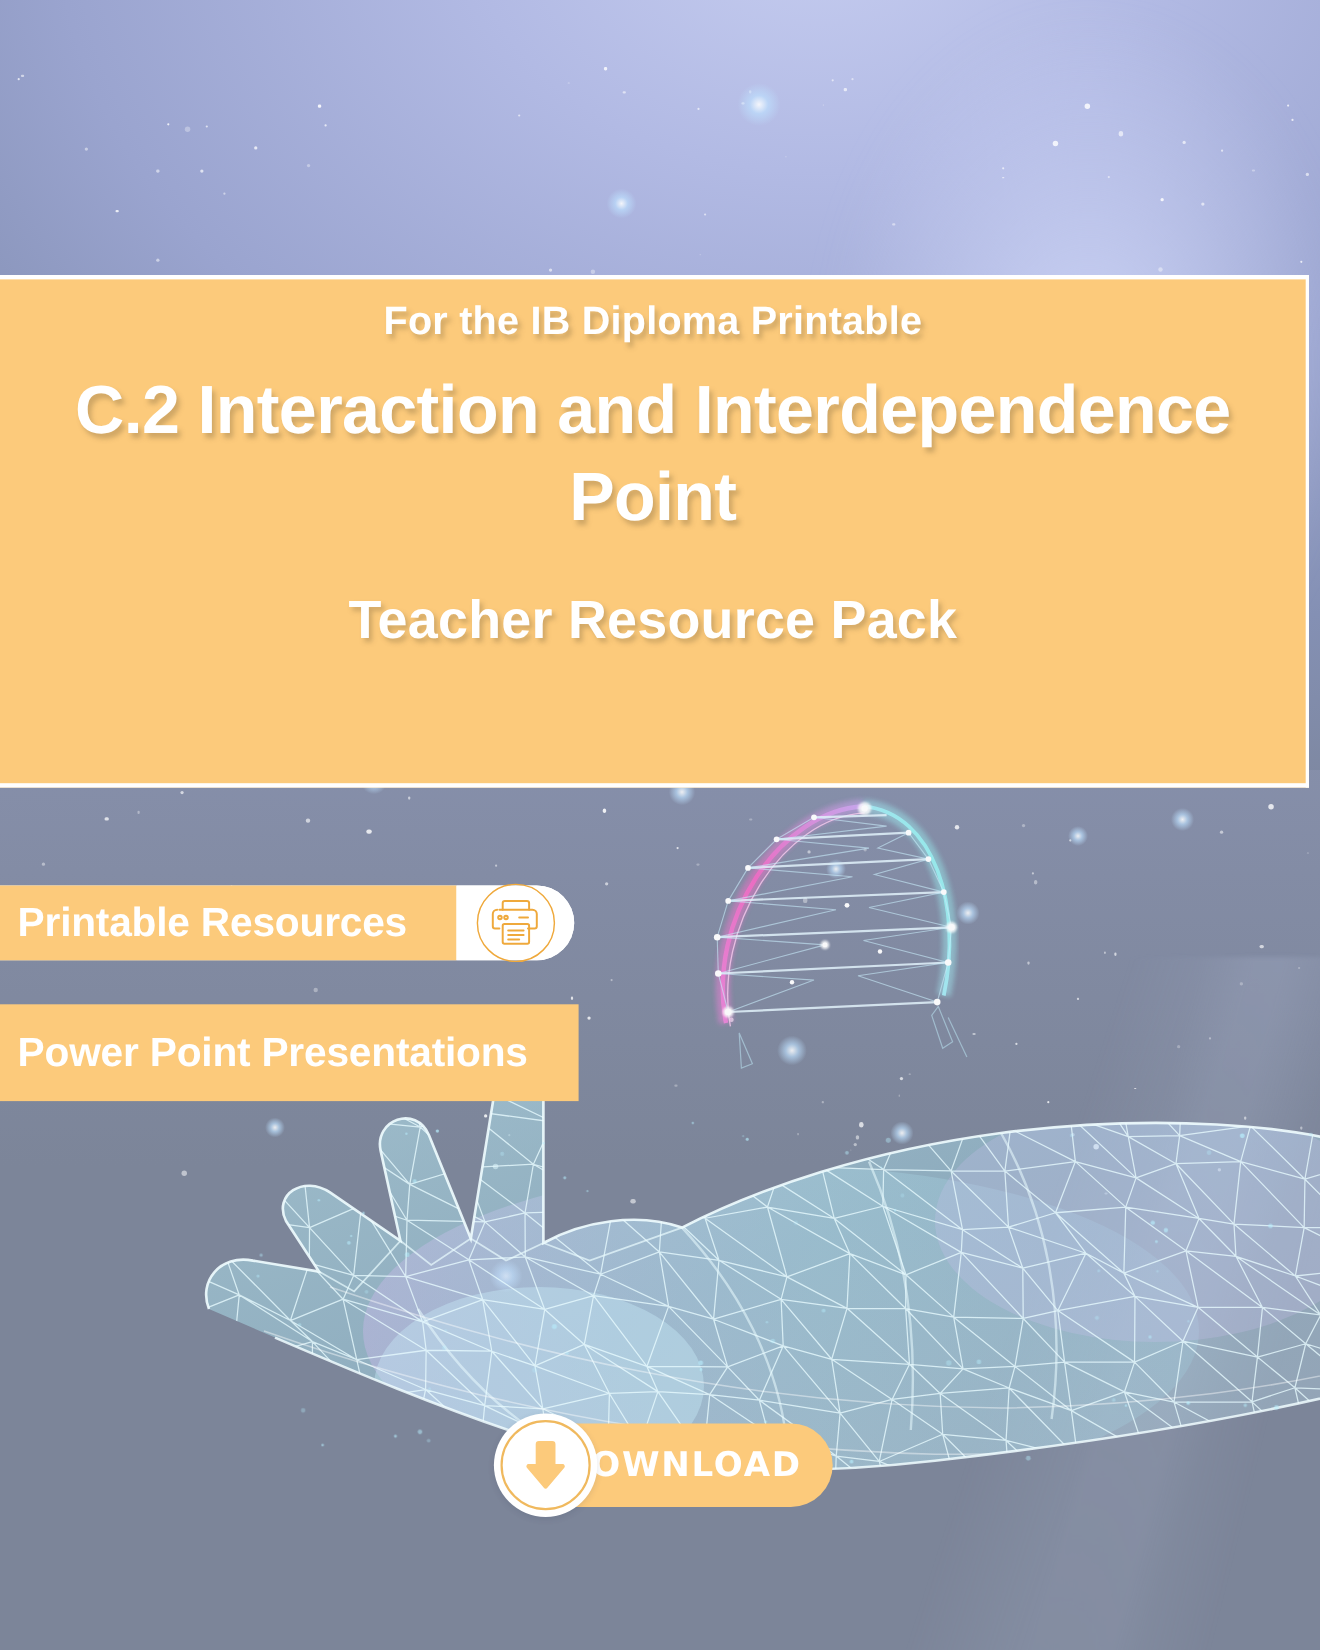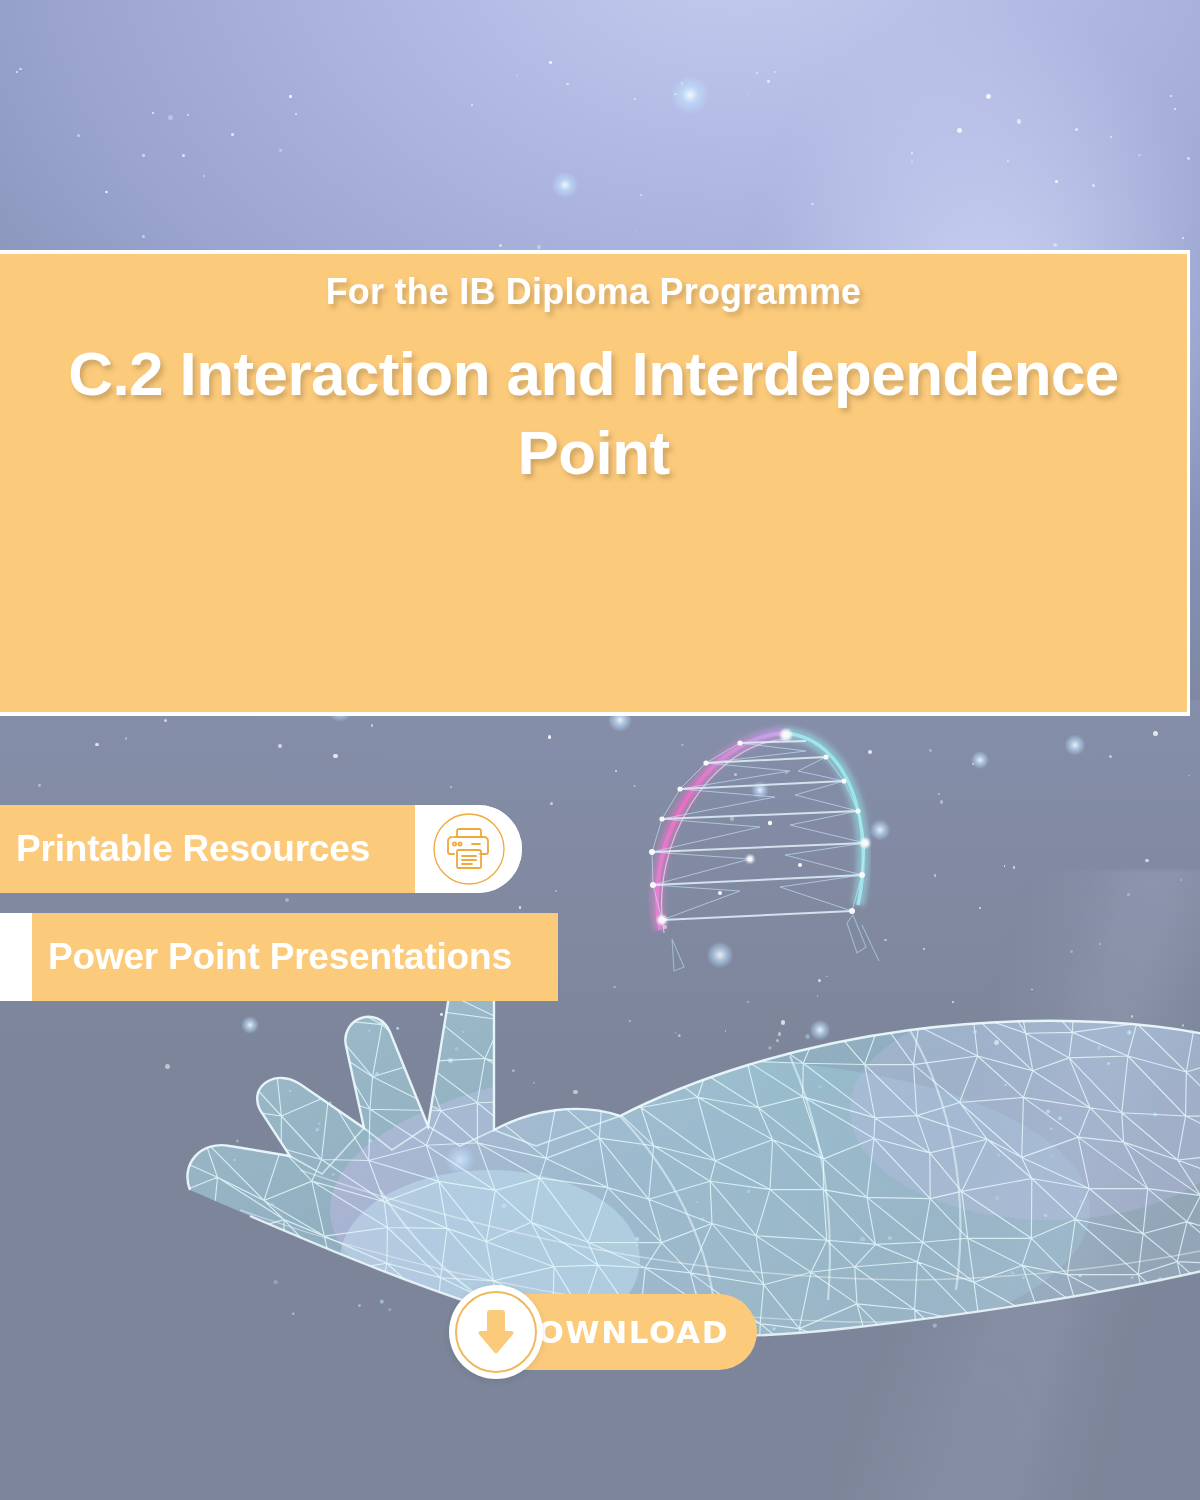--- a/index.html
+++ b/index.html
@@ -85,25 +85,25 @@
   }
   .badge .lbl{
     background:#fcca7b;color:#ffffff;font-weight:bold;font-size:37px;
     display:flex;align-items:center;letter-spacing:-.2px;
     padding:0 14px 0 16px;white-space:nowrap;
   }
   .badge .ic{
     background:#ffffff;display:flex;align-items:center;justify-content:center;
     border-top-right-radius:44px;border-bottom-right-radius:44px;
   }
-  #badge-print{top:805px;height:88px;}
+  #badge-print{top:805px;height:68px;}
   #badge-print .lbl{width:385px;}
   #badge-print .ic{width:107px;}
   #badge-ppt{top:913px;height:88px;}
-  #badge-ppt .lbl{width:496px;margin-left:32px;}
+  #badge-ppt .lbl{width:496px;}
   #badge-ppt .ic{width:112px;}
 
   
   .dl{
     position:absolute;left:455px;top:1294px;width:302px;height:76px;
     background:#fcca7b;border-radius:38px;
     display:flex;align-items:center;justify-content:flex-end;
     padding-right:28px;box-sizing:border-box;
   }
   .dl-text{
@@ -495,22 +495,23 @@
         <circle cx="220.3" cy="180.7" r="2.2" opacity="0.60"></circle>
         <circle cx="901.3" cy="168.8" r="1.3" opacity="0.65"></circle>
         <circle cx="487.0" cy="278.9" r="2.2" opacity="0.70"></circle>
         <circle cx="739.9" cy="278.0" r="2.1" opacity="0.53"></circle>
         <circle cx="552.5" cy="259.1" r="2.2" opacity="0.47"></circle>
         <circle cx="598.6" cy="365.5" r="2.0" opacity="0.48"></circle>
       </g>
   </svg>
 
   <div class="banner">
-    <div class="course-sub t-shadow">For the IB Diploma Programme</div>
+    <div class="course-sub t-shadow">For the IB Diploma Printable</div>
     <div class="topic-title t-shadow">C.2 Interaction and Interdependence Point</div>
+    <div class="pack-label t-shadow">Teacher Resource Pack</div>
   </div>
 
   <div class="badge" id="badge-print">
     <div class="lbl">Printable Resources</div>
     <div class="ic">
       <svg width="78" height="78" viewBox="0 0 78 78">
         <circle cx="39" cy="39" r="35" fill="none" stroke="#efa93c" stroke-width="1.3"></circle>
         <g fill="none" stroke="#efa93c" stroke-width="1.8" stroke-linejoin="round" stroke-linecap="round">
           <path d="M27 27 v-6 a2 2 0 0 1 2-2 h20 a2 2 0 0 1 2 2 v6"></path>
           <path d="M24 27 h30 a4 4 0 0 1 4 4 v11 a2 2 0 0 1 -2 2 h-6 M24 44 h-4 a2 2 0 0 1 -2 -2 v-11 a4 4 0 0 1 4 -4"></path>

